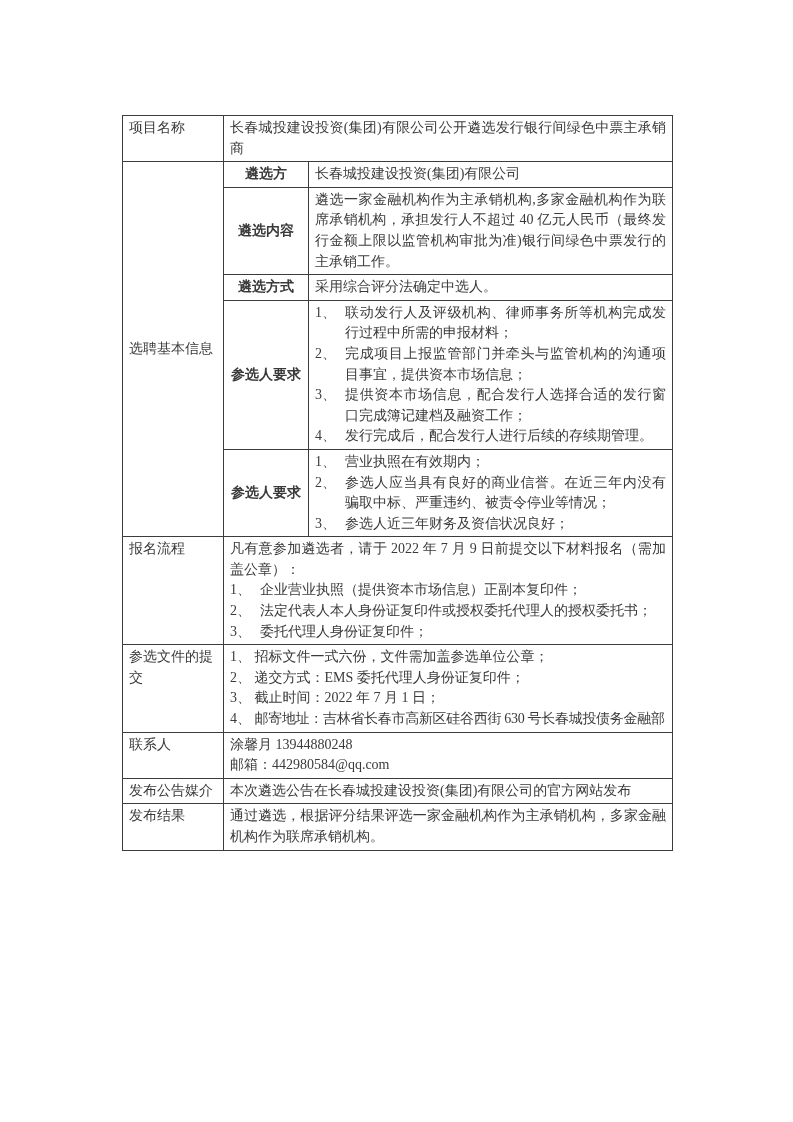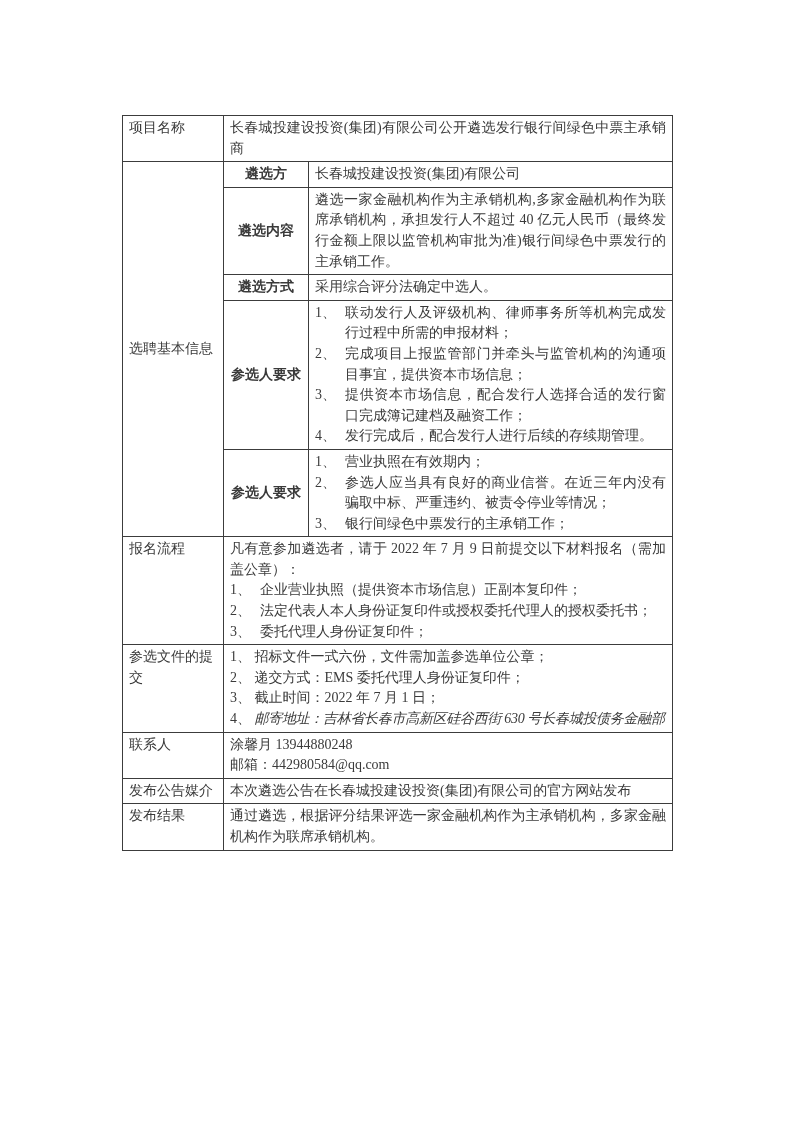--- a/index.html
+++ b/index.html
@@ -56,21 +56,21 @@
   .doc-table td.sub {
     text-align: center;
     vertical-align: middle;
     font-weight: bold;
   }
   .doc-table td.v-mid { vertical-align: middle; }
   .item { display: flex; }
   .item .num { flex: 0 0 2.15em; }
   .item.tight .num { flex: 0 0 1.75em; }
   .item .itext { flex: 1 1 auto; text-align: justify; }
-  .item .itext.fit { letter-spacing: -0.3px; white-space: nowrap; font-style: italic; }
+  .item .itext.fit { letter-spacing: -0.3px; white-space: nowrap; }
   .cell-line { display: block; }
 </style>
 </head>
 <body>
 
 <div class="page">
   <div class="content">
 
 
 
@@ -131,21 +131,21 @@
             <div class="item">
               <span class="num">1、</span>
               <span class="itext">营业执照在有效期内；</span>
             </div>
             <div class="item">
               <span class="num">2、</span>
               <span class="itext">参选人应当具有良好的商业信誉。在近三年内没有骗取中标、严重违约、被责令停业等情况；</span>
             </div>
             <div class="item">
               <span class="num">3、</span>
-              <span class="itext">银行间绿色中票发行的主承销工作；</span>
+              <span class="itext">参选人近三年财务及资信状况良好；</span>
             </div>
           </td>
         </tr>
 
         <tr>
           <td class="lbl">报名流程</td>
           <td colspan="2">
             <div class="cell-line">凡有意参加遴选者，请于 2022 年 7 月 9 日前提交以下材料报名（需加盖公章）：</div>
             <div class="item">
               <span class="num">1、</span>

